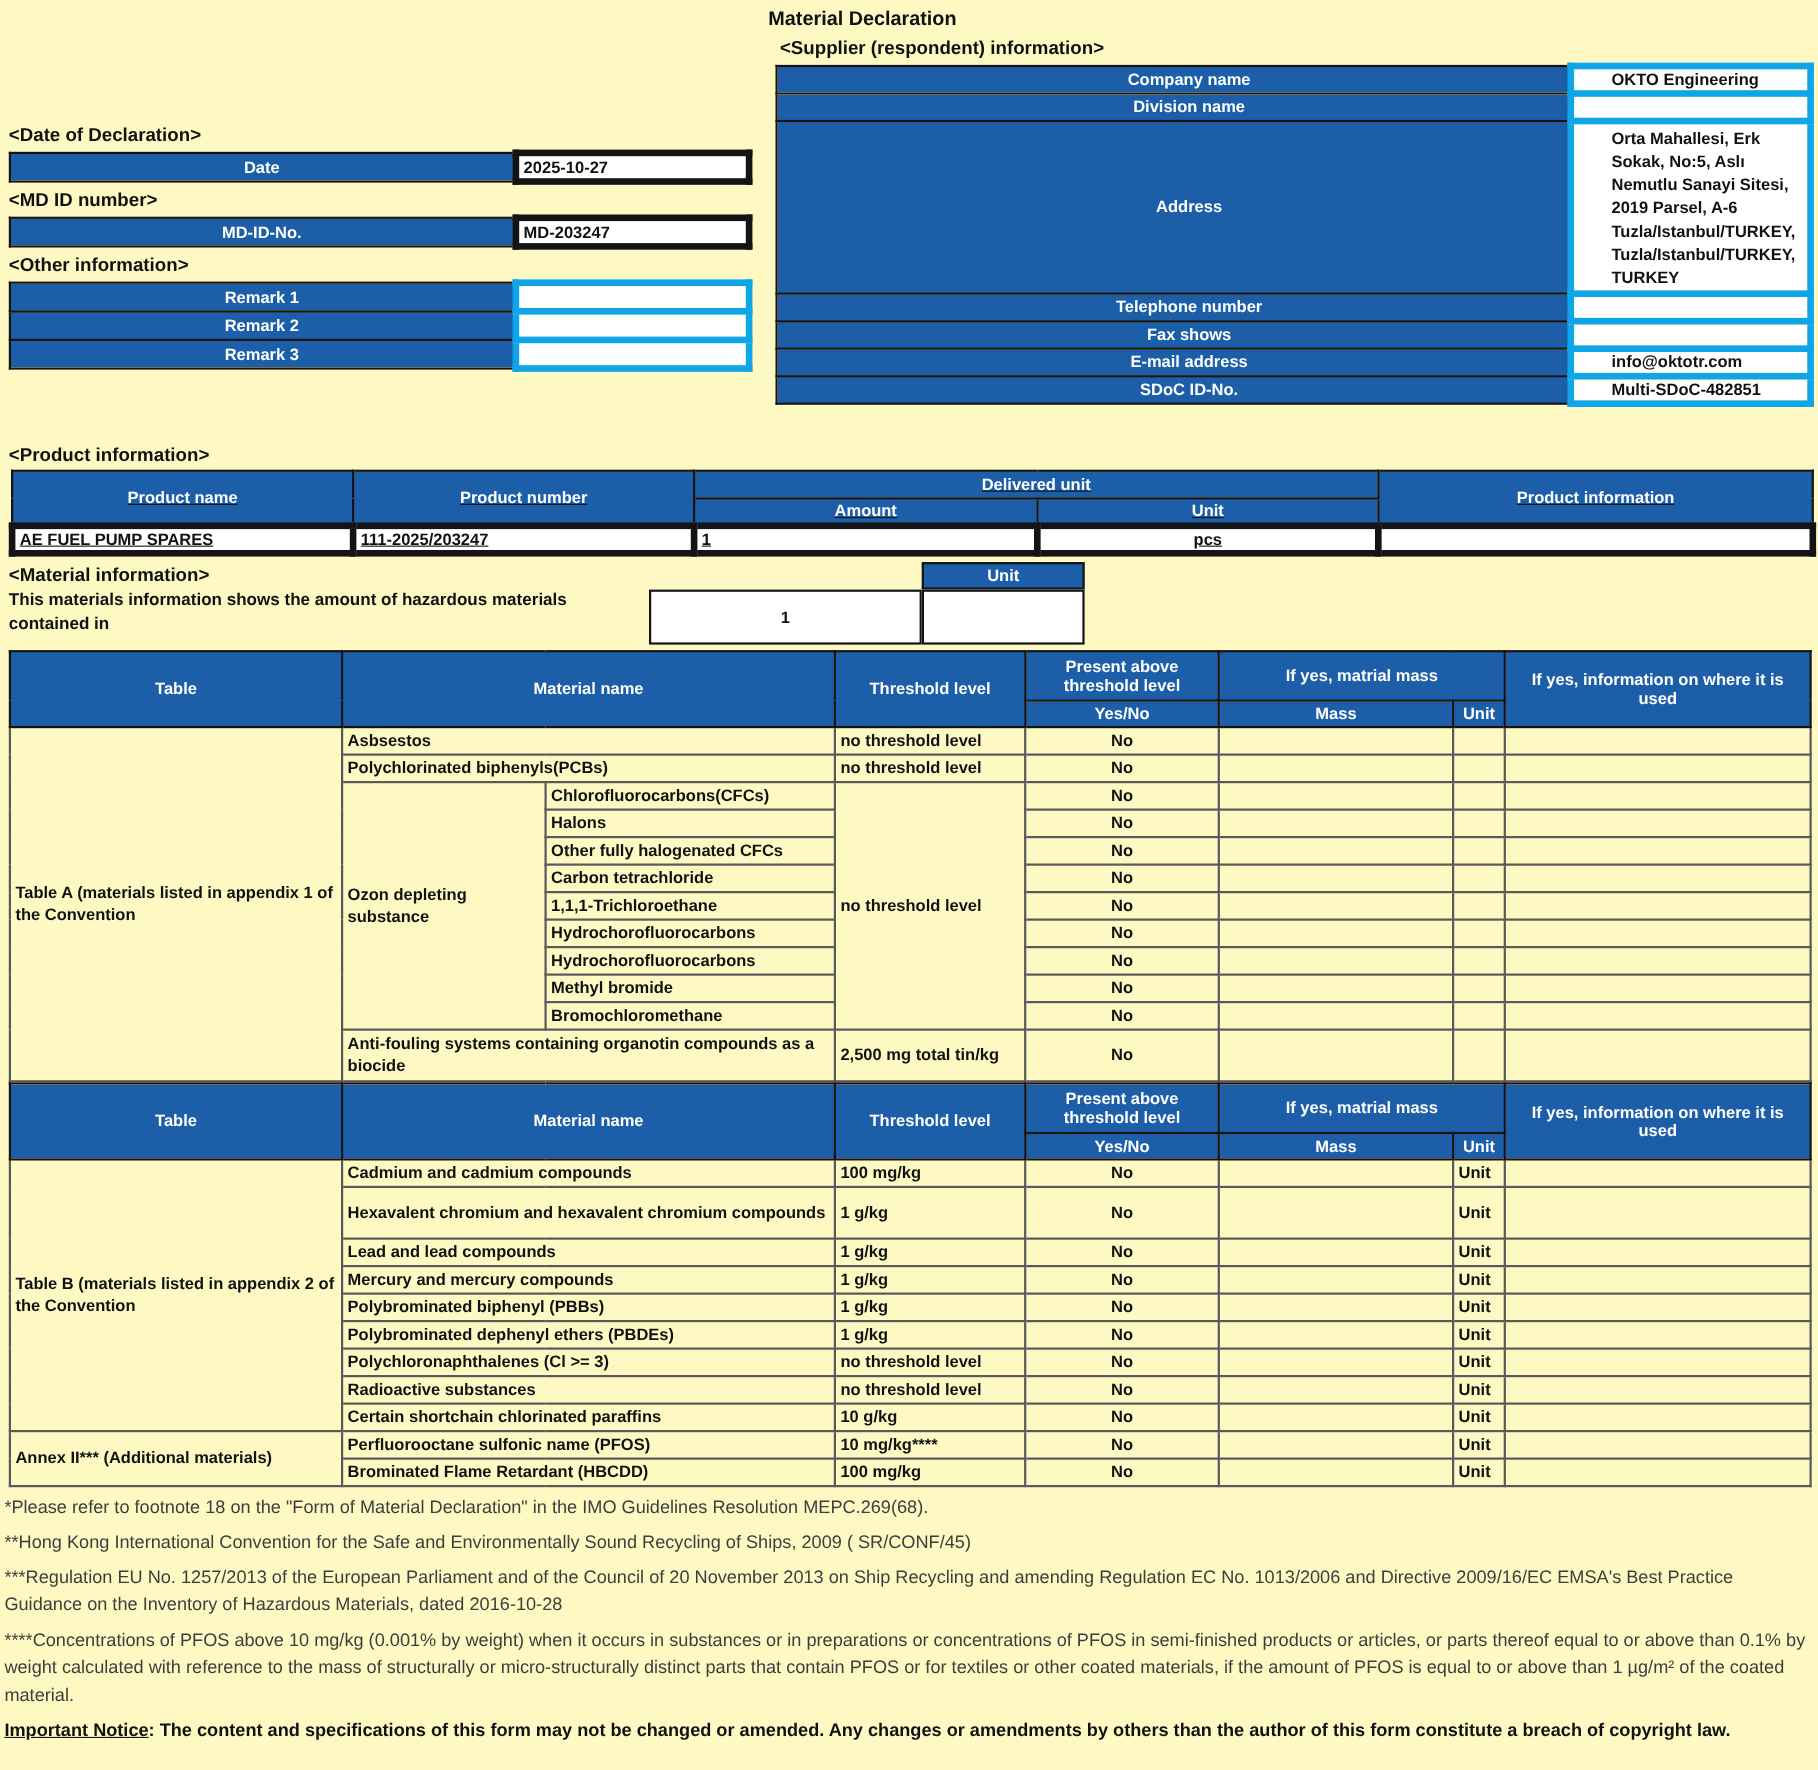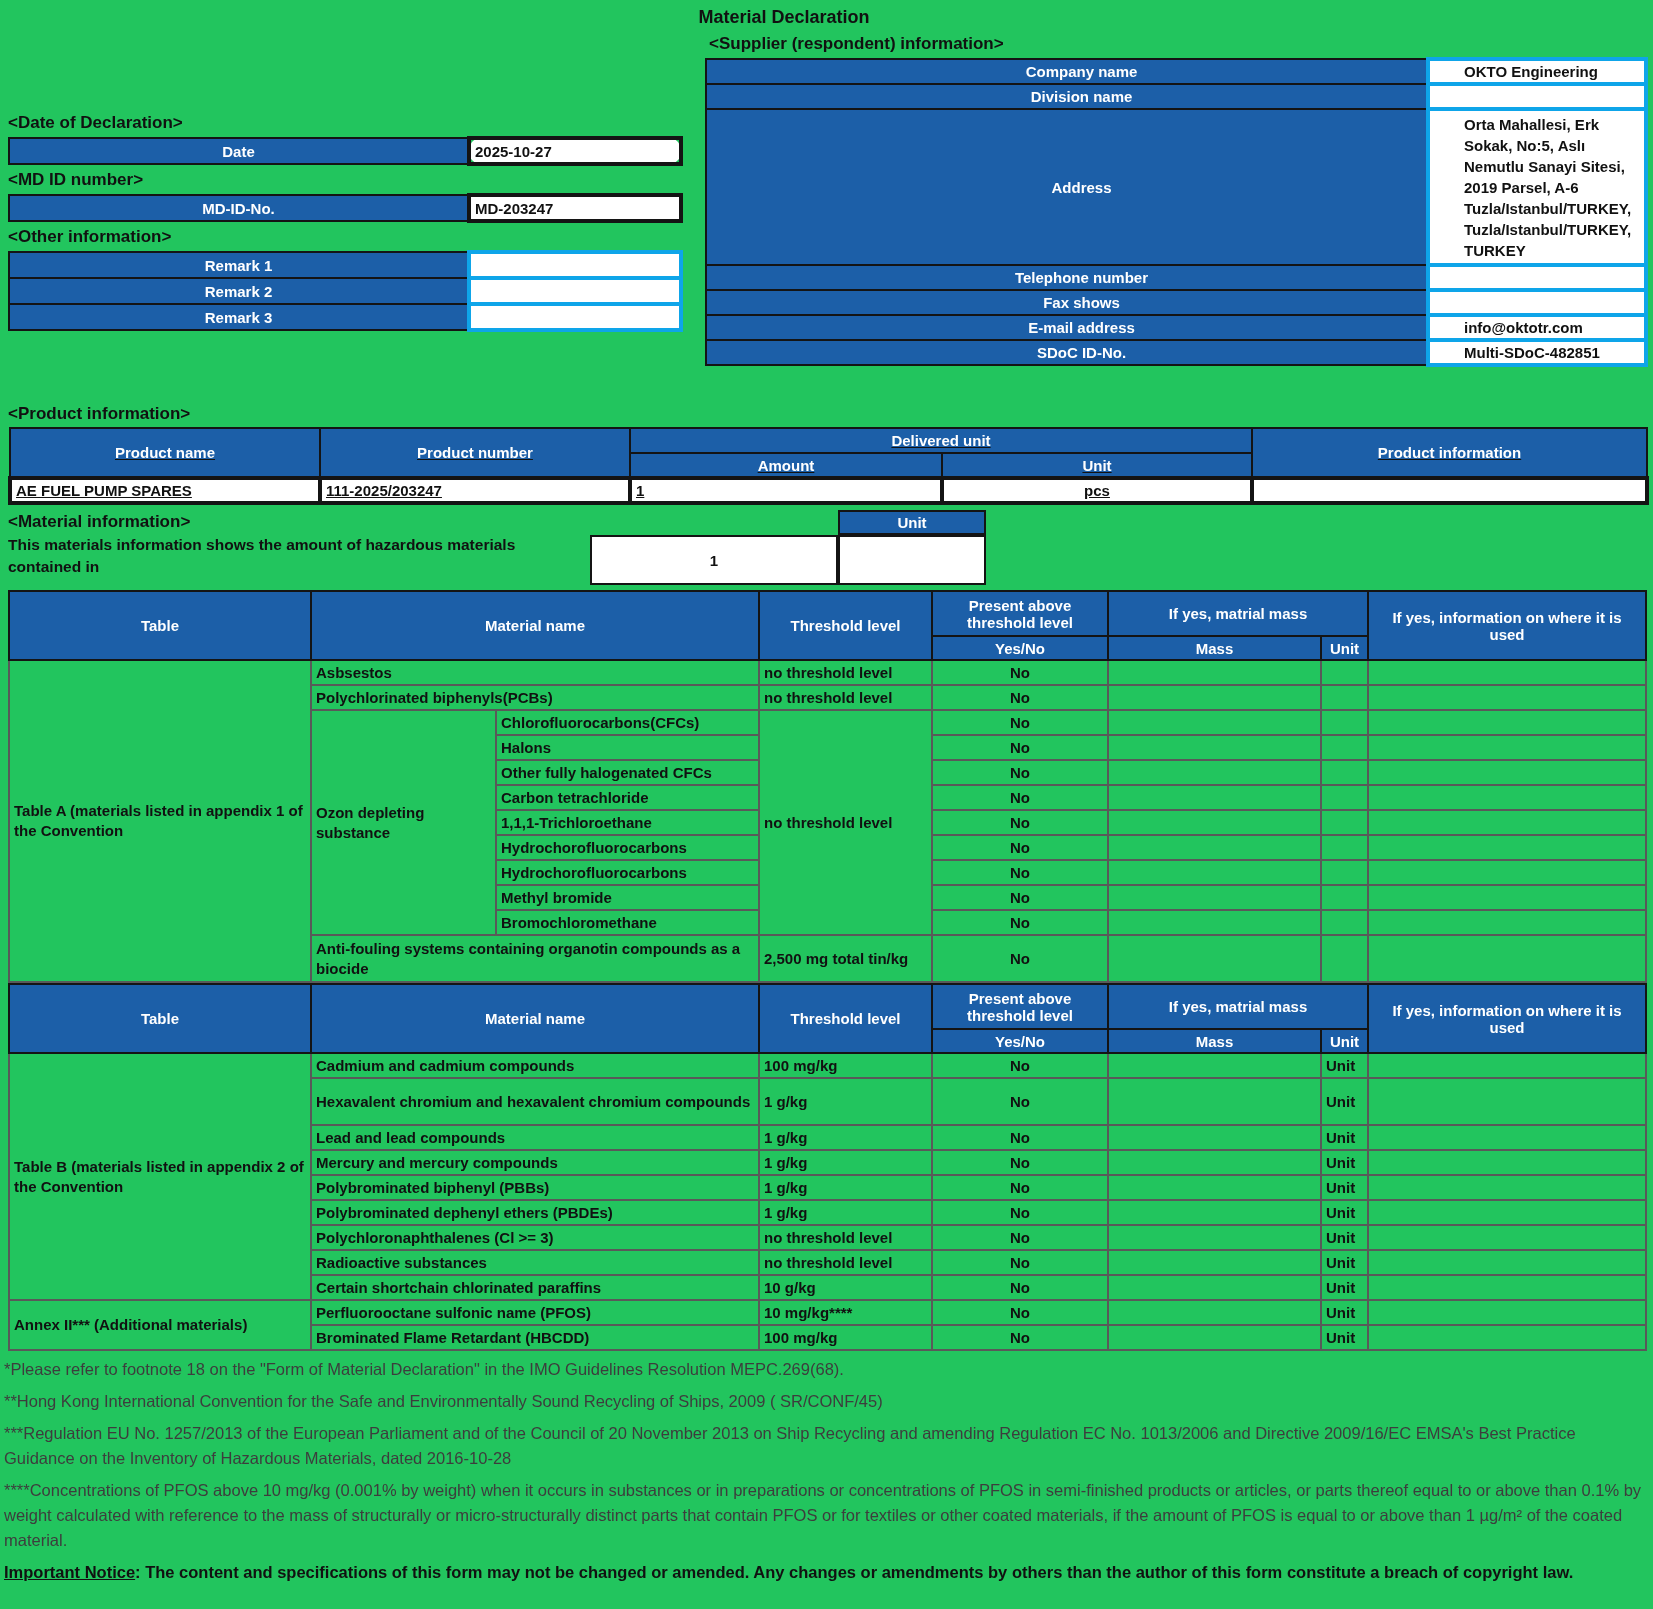--- a/index.html
+++ b/index.html
@@ -3,38 +3,38 @@
 <meta charset="utf-8">
 <style>
   * { box-sizing: border-box; }
   html,body { margin:0; padding:0; background:#fff; }
   .page {
     position: relative;
     width: 1653px;
     min-height: 1609px;
     font-family: "Liberation Sans", sans-serif;
     color: #111;
-    background: #22c55e;
+    background: #fef9c3;
   }
   
   .top { position: relative; height: 402px; }
   .doc-title {
     position: absolute; top: 7px; left: 0; width: 1568px;
     text-align: center; font-size: 18px; font-weight: 700; color:#111;
   }
   .sec-heading { font-size: 17px; font-weight: 700; color: #111; white-space: nowrap; }
   .supplier-block { position: absolute; left: 705px; top: 34px; }
   .supplier-heading { margin: 0 0 3px 4px; }
   table { border-collapse: collapse; table-layout: fixed; }
   td, th { padding: 1px 4px; font-size: 15px; overflow: hidden; }
   .blue {
     background: #1c5fa8; color: #fff; font-weight: 700; text-align: center;
     border: 2px solid #141414;
   }
-  .wcell { background: #fff; border: 4px solid #0ea5e9; font-weight: 700; text-align: left; color:#111; }
+  .wcell { background: #fff; border: 6px solid #0ea5e9; font-weight: 700; text-align: left; color:#111; }
   .sup-table { width: 940px; }
   .sup-table td { height: 25px; padding-left: 34px; }
   .sup-table .addr { vertical-align: top; line-height: 21px; padding-top: 3px; }
   
   .left-block { position: absolute; left: 8px; top: 110px; width: 672px; }
   .left-block .sec-heading { margin: 3px 0 3px 0; }
   .kv-table { width: 672px; margin-bottom: 4px; }
   .kv-table td { height: 26px; }
   
   .flow { padding-left: 8px; }

